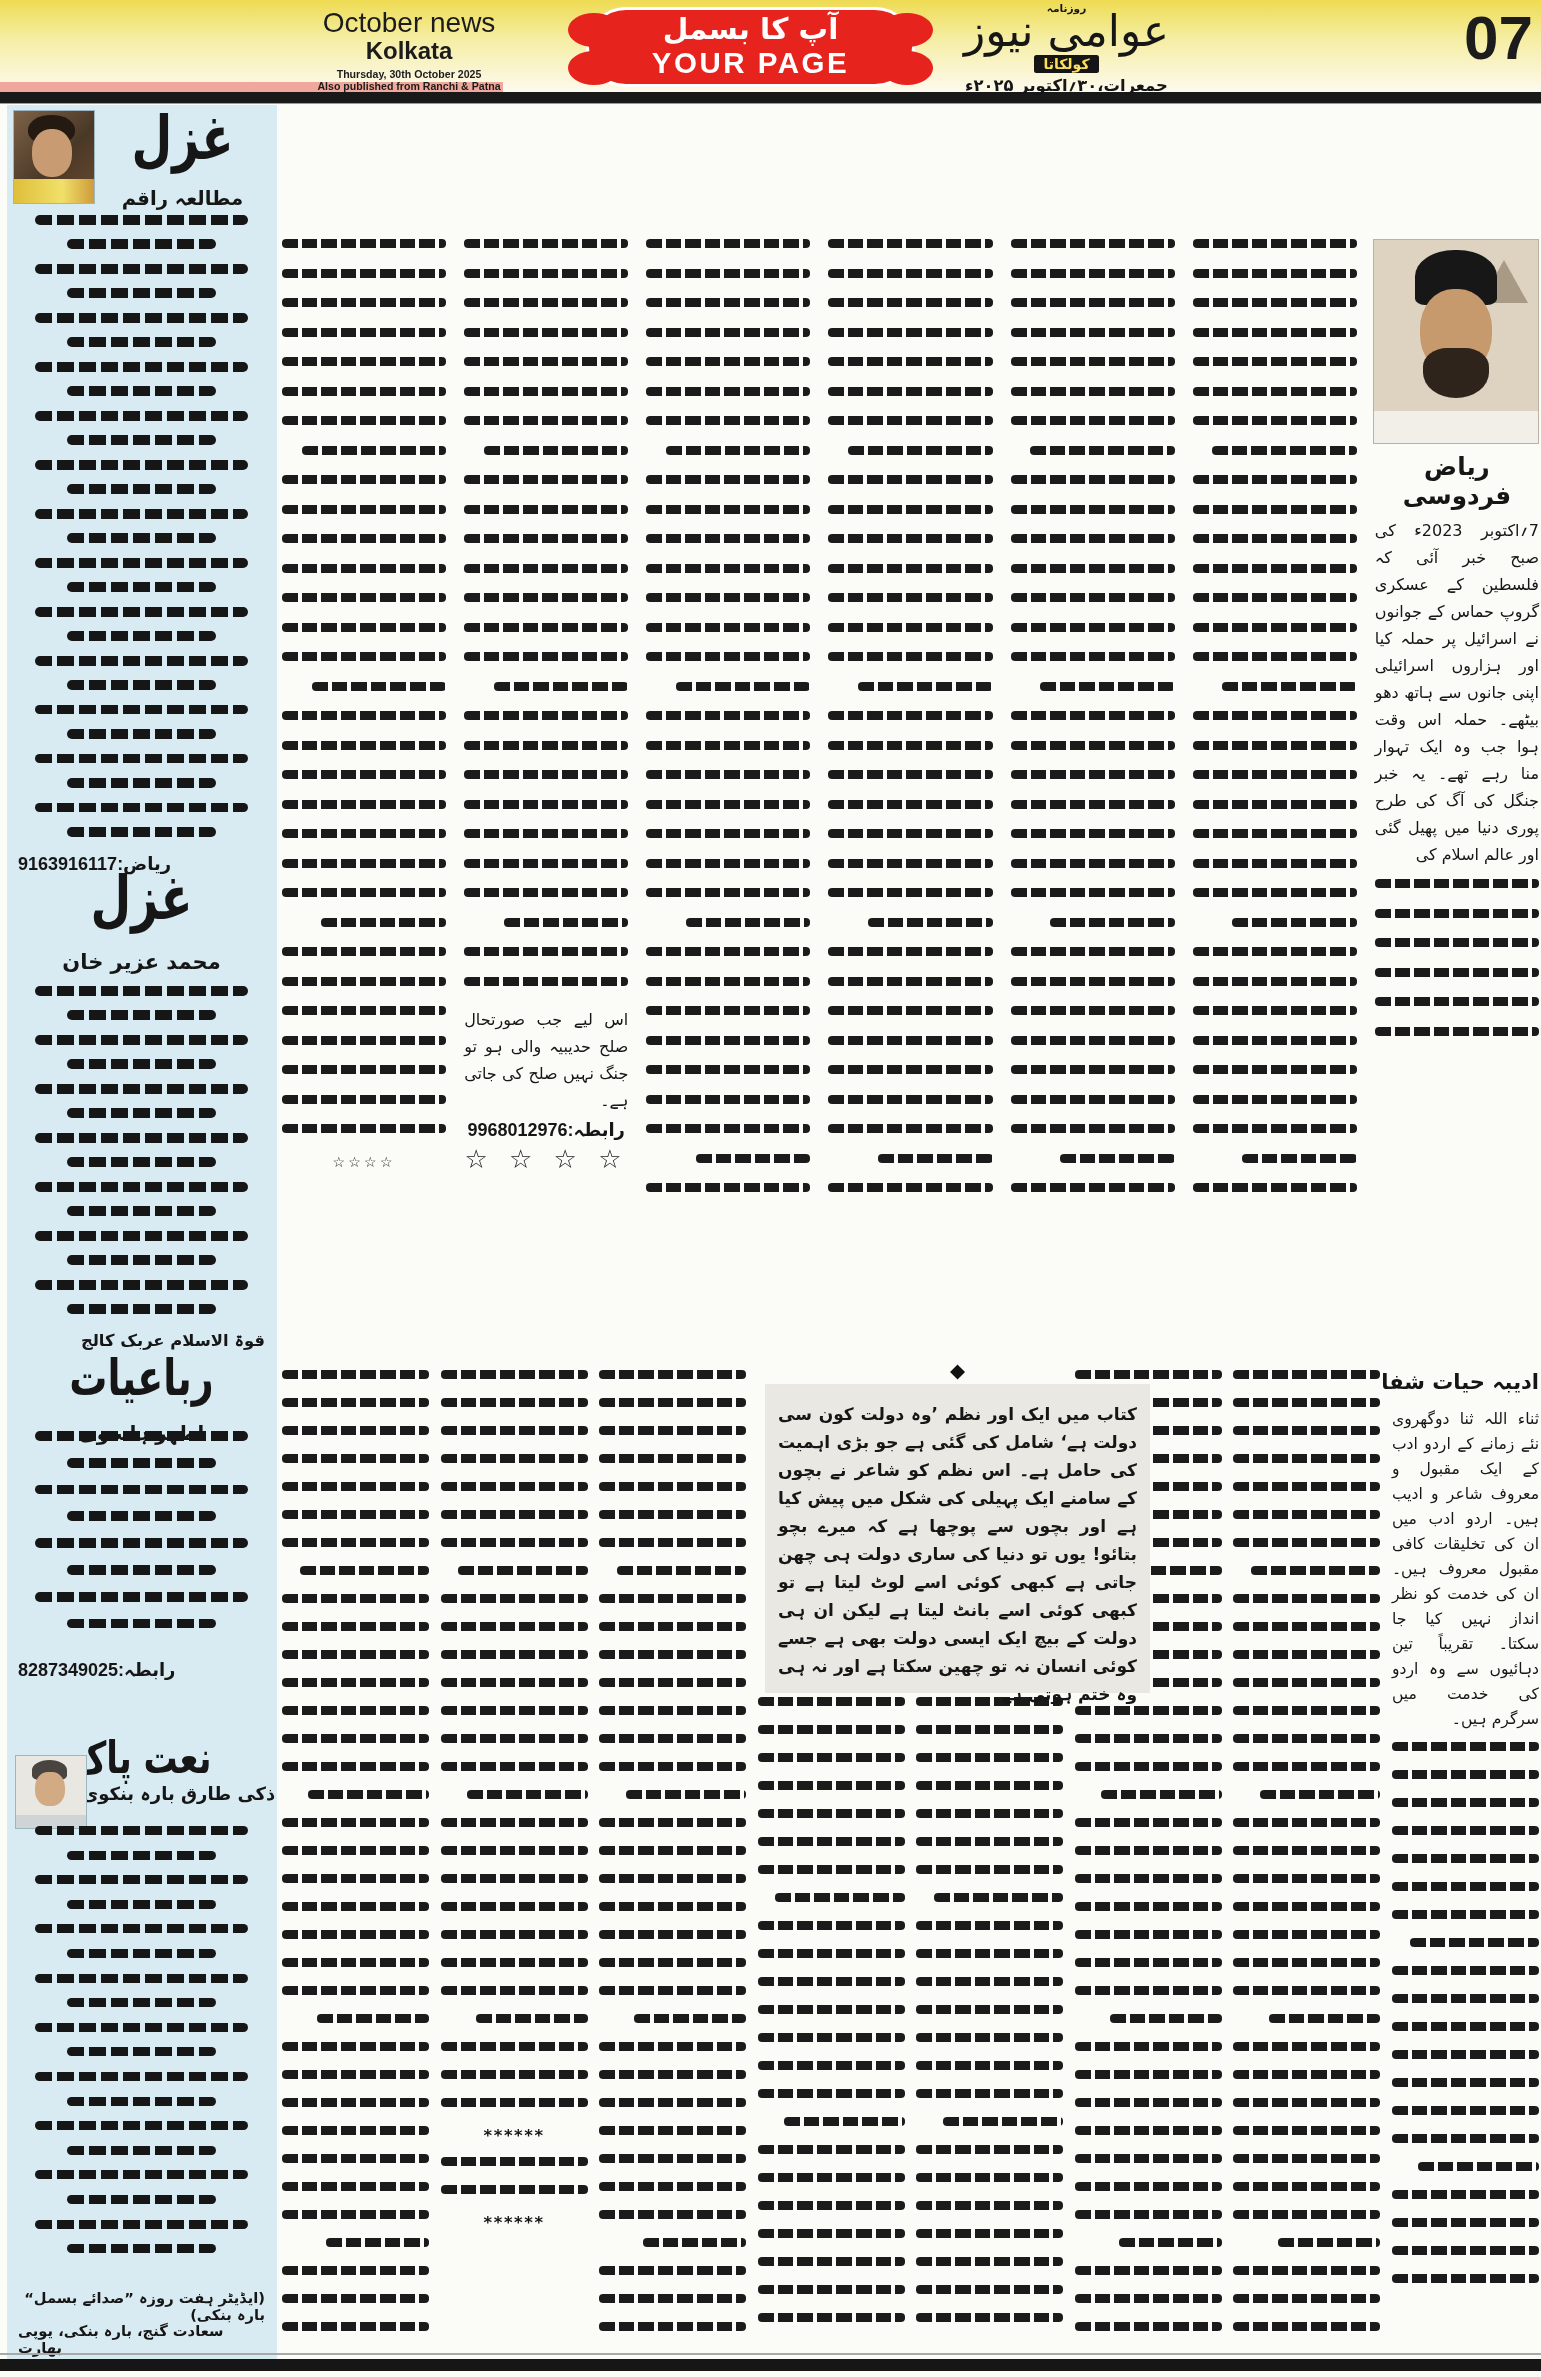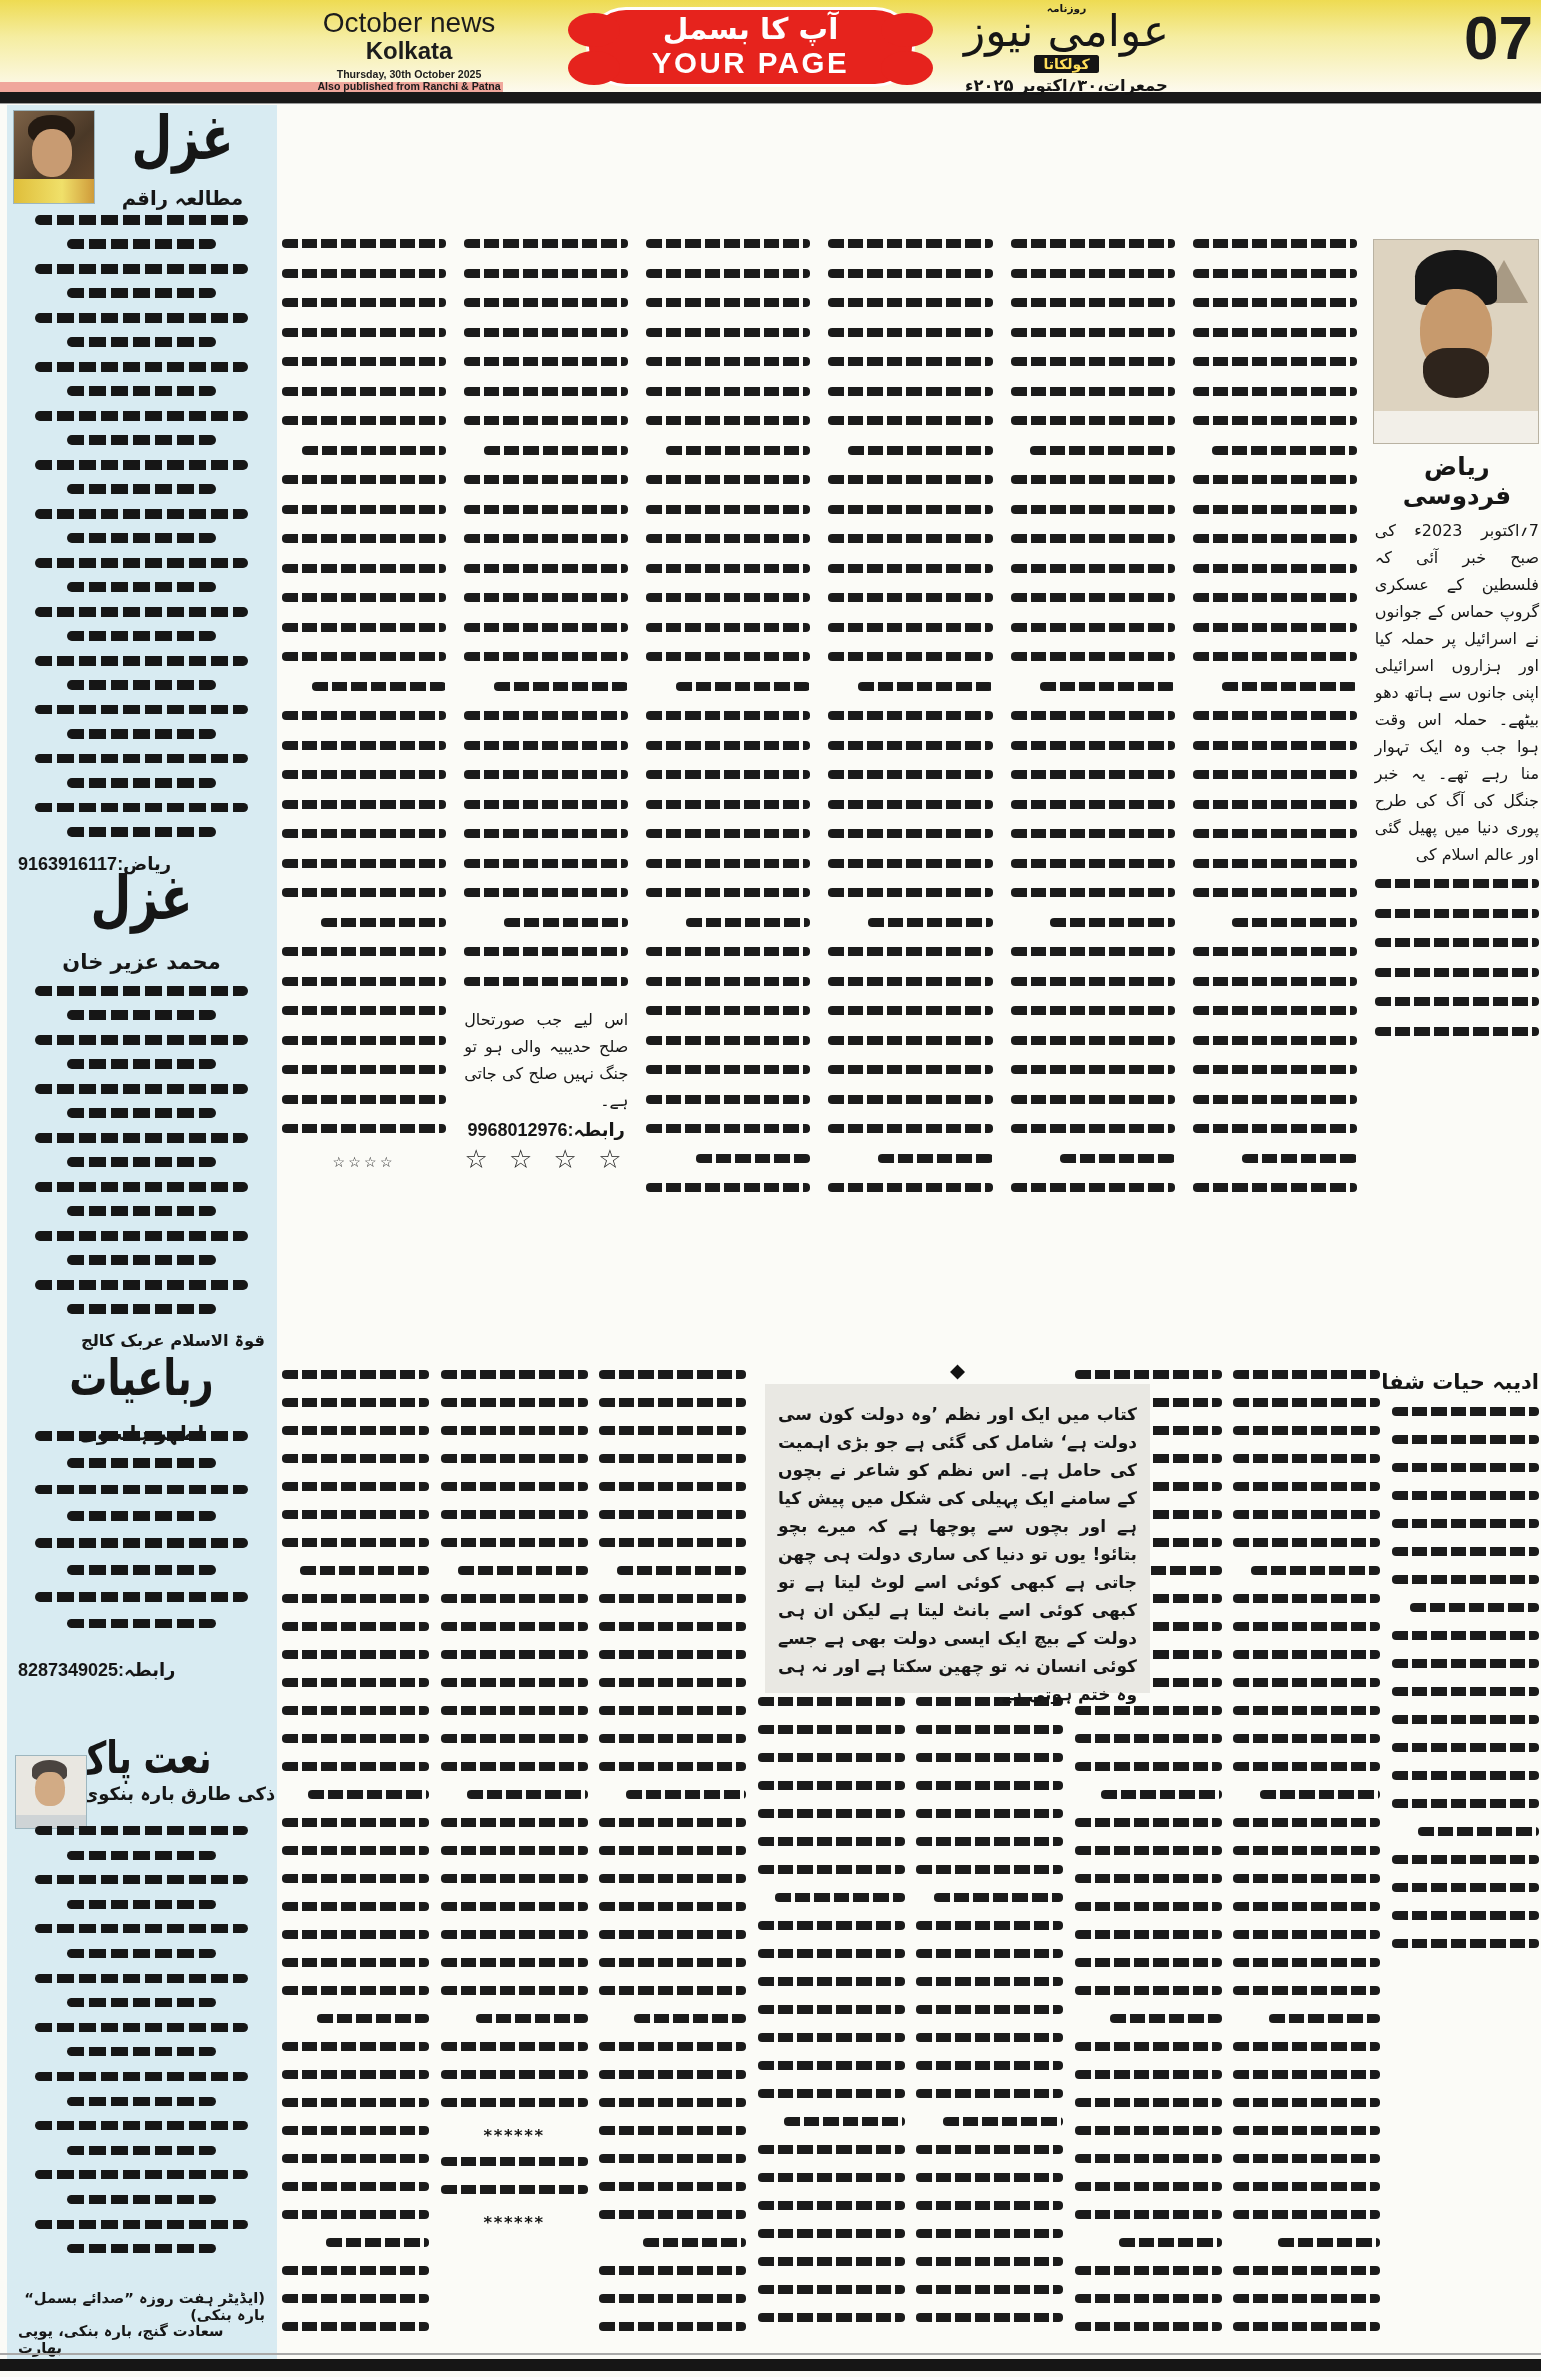--- a/index.html
+++ b/index.html
@@ -469,20 +469,21 @@
           <div class="skb" style="width: 100%;"></div>
         </div>
       <div class="stars-small">☆☆☆☆</div>
     </div>
   </div>
 
 
   <div class="cols article2">
     <div class="col art2col">
       <div class="byline2">ادیبہ حیات شفا</div>
+      <div class="lead2">ثناء اللہ ثنا دوگھروی نئے زمانے کے اردو ادب کے ایک مقبول و معروف شاعر و ادیب ہیں۔ اردو ادب میں ان کی تخلیقات کافی مقبول معروف ہیں۔ ان کی خدمت کو نظر انداز نہیں کیا جا سکتا۔ تقریباً تین دہائیوں سے وہ اردو کی خدمت میں سرگرم ہیں۔</div>
       <div style="margin-top:9.8px;">
           <div class="skb" style="width: 100%;"></div>
           <div class="skb" style="width: 100%;"></div>
           <div class="skb" style="width: 100%;"></div>
           <div class="skb" style="width: 100%;"></div>
           <div class="skb" style="width: 100%;"></div>
           <div class="skb" style="width: 100%;"></div>
           <div class="skb" style="width: 100%;"></div>
           <div class="skb" style="width: 88%;"></div>
           <div class="skb" style="width: 100%;"></div>

